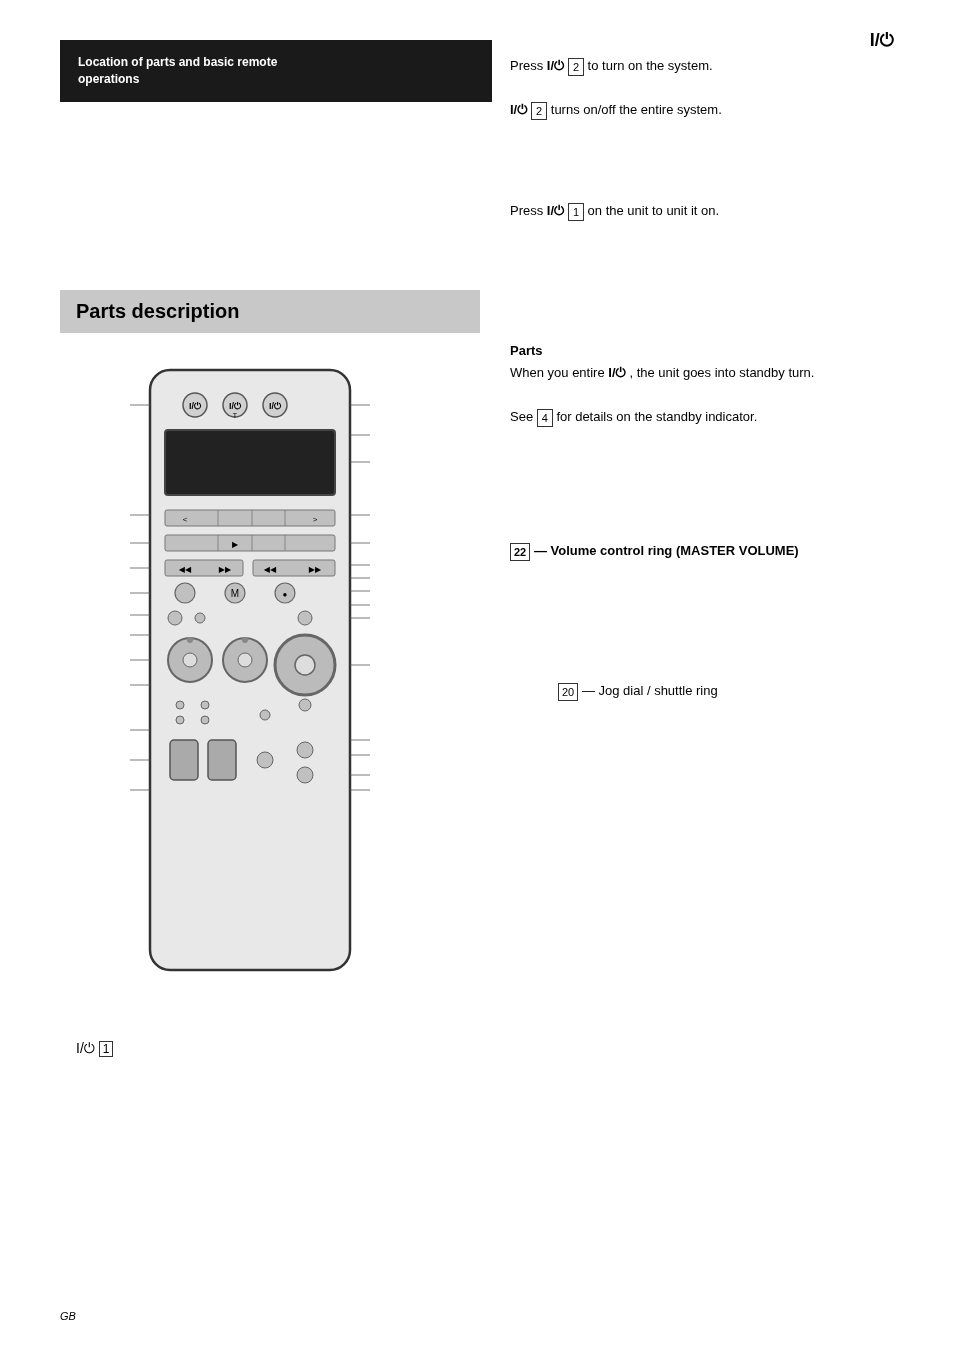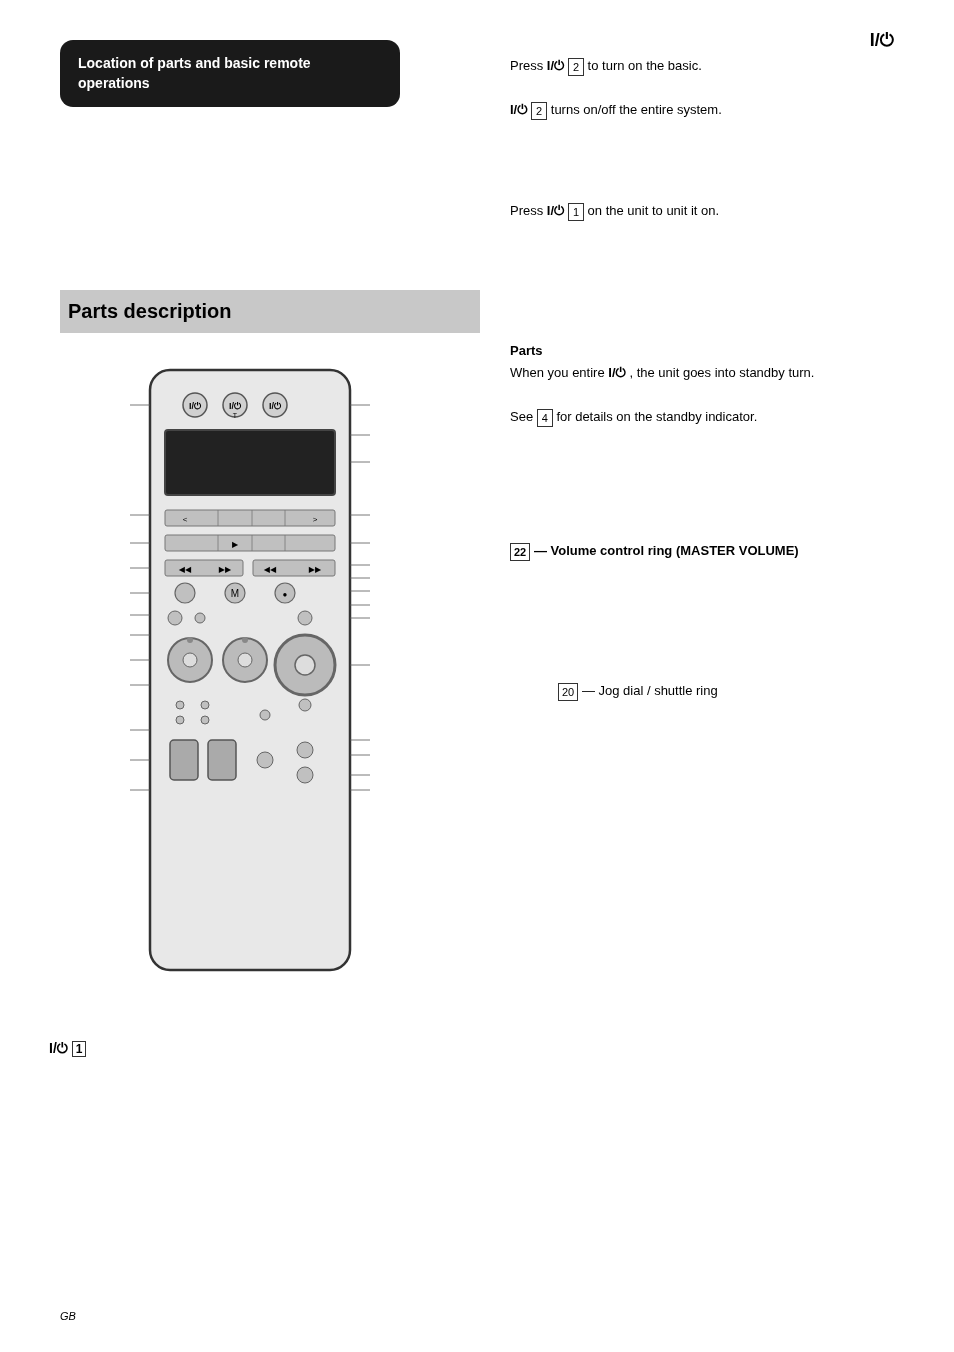--- a/index.html
+++ b/index.html
@@ -12,28 +12,27 @@
       color: #000;
       position: relative;
       overflow-x: hidden;
     }
 
     
     .header-box {
       position: absolute;
       top: 40px;
       left: 60px;
-      width: 340px;
+      width: 432px;
       background: #1a1a1a;
       color: #fff;
       padding: 14px 18px;
-      font-size: 14px;
+      font-size: 12px;
       font-weight: bold;
       line-height: 1.4;
-      border-radius: 13px;
     }
 
     
     .power-top-right {
       position: absolute;
       top: 30px;
       right: 60px;
       font-size: 18px;
       font-weight: bold;
     }
@@ -67,21 +66,21 @@
 </div>
 
 <div class="power-top-right">
   <span>I/⏻</span>
 </div>
 
 <div style="position:absolute; top:55px; left:510px; right:60px; font-size:13px; line-height:1.7;">
   <span>Press </span>
   <strong>I/⏻</strong>
   <span class="inline-num">2</span>
-  <span> to turn on the basic.</span><br><br>
+  <span> to turn on the system.</span><br><br>
   <strong>I/⏻</strong>
   <span class="inline-num">2</span>
   <span> turns on/off the entire system.</span>
 </div>
 
 <div style="position:absolute; top:200px; left:510px; right:60px; font-size:13px; line-height:1.7;">
   <span>Press </span>
   <strong>I/⏻</strong>
   <span> </span>
   <span class="inline-num">1</span>
@@ -101,21 +100,21 @@
 <div style="position:absolute; top:540px; left:510px; right:60px; font-size:13px; line-height:1.7;font-weight:bold;">
   <span class="inline-num">22</span>
   <span> — Volume control ring (MASTER VOLUME)</span>
 </div>
 
 <div style="position:absolute; top:680px; left:510px; right:60px; font-size:13px; line-height:1.7;margin-left:48px;">
   <span class="inline-num">20</span>
   <span> — Jog dial / shuttle ring</span>
 </div>
 
-<div style="position:absolute; top:290px; left:60px; width:420px; background:#c8c8c8; padding:10px 8px;">
+<div style="position:absolute; top:290px; left:60px; width:420px; background:#c8c8c8; padding:10px 16px;">
   <strong style="font-size:20px;">Parts description</strong>
 </div>
 
 <div style="position:absolute; top:360px; left:130px; width:240px;">
   <svg width="240" height="660" viewBox="0 0 240 660">
 
     <rect x="20" y="10" width="200" height="600" rx="20" ry="20" fill="#e8e8e8" stroke="#333" stroke-width="2.5"></rect>
 
     <circle cx="65" cy="45" r="12" fill="#d0d0d0" stroke="#555" stroke-width="1.5"></circle>
     <text x="65" y="49" text-anchor="middle" font-size="9" font-weight="bold">I/⏻</text>
@@ -287,18 +286,18 @@
     <line x1="20" y1="400" x2="-18" y2="400" stroke="#555" stroke-width="0.8"></line>
     <rect x="-36" y="392" width="18" height="14" fill="none" stroke="#333" stroke-width="1"></rect>
     <text x="-27" y="403" text-anchor="middle" font-size="10">17</text>
 
     <line x1="20" y1="430" x2="-18" y2="430" stroke="#555" stroke-width="0.8"></line>
     <rect x="-36" y="422" width="18" height="14" fill="none" stroke="#333" stroke-width="1"></rect>
     <text x="-27" y="433" text-anchor="middle" font-size="10">16</text>
   </svg>
 </div>
 
-<div style="position:absolute; top:1040px; left:49px; font-size:14px; font-weight:bold;text-align:right;">
+<div style="position:absolute; top:1040px; left:76px; font-size:14px; font-weight:normal;text-align:right;">
   <span>I/⏻</span>
   <span style="display:inline-block; border:1px solid #333; padding:0 3px; font-size:12px; vertical-align:middle;">1</span>
 </div>
 
 <div class="gb-label">GB</div>
 
 </body></html>

